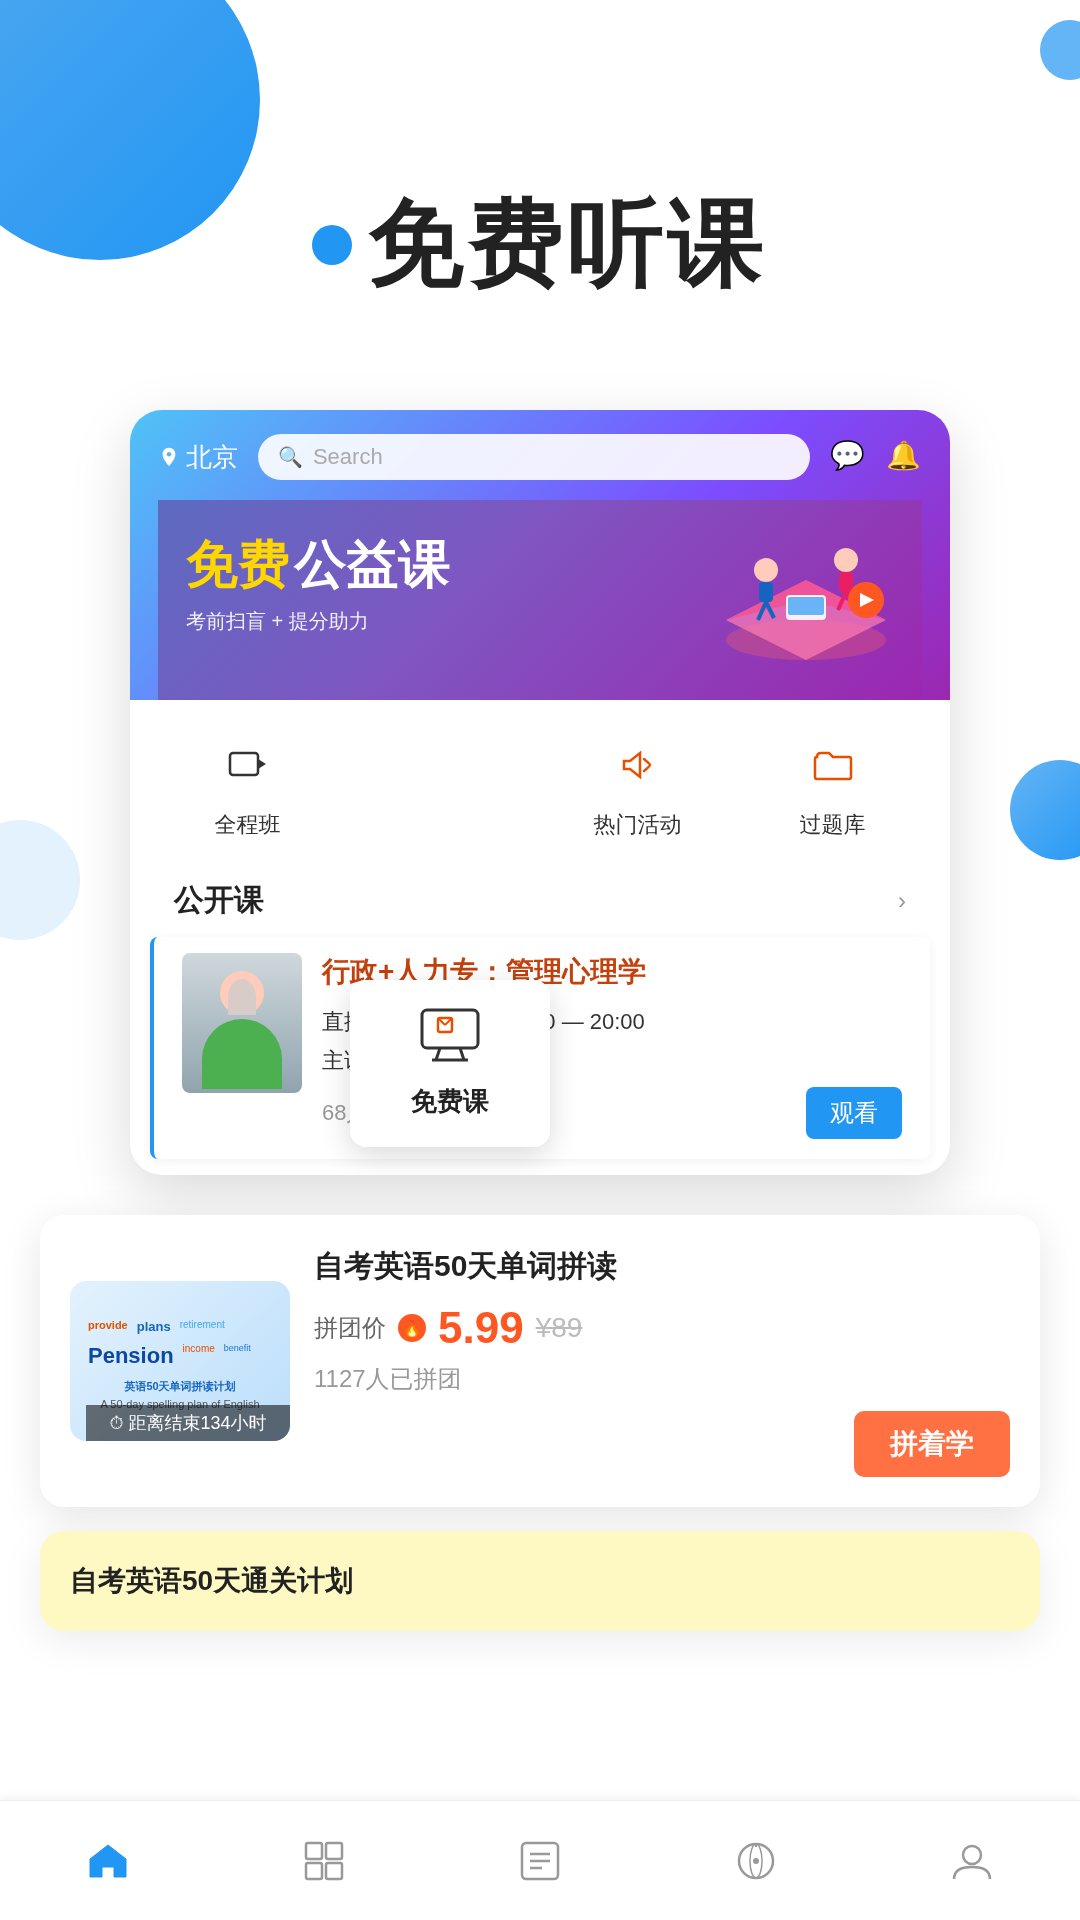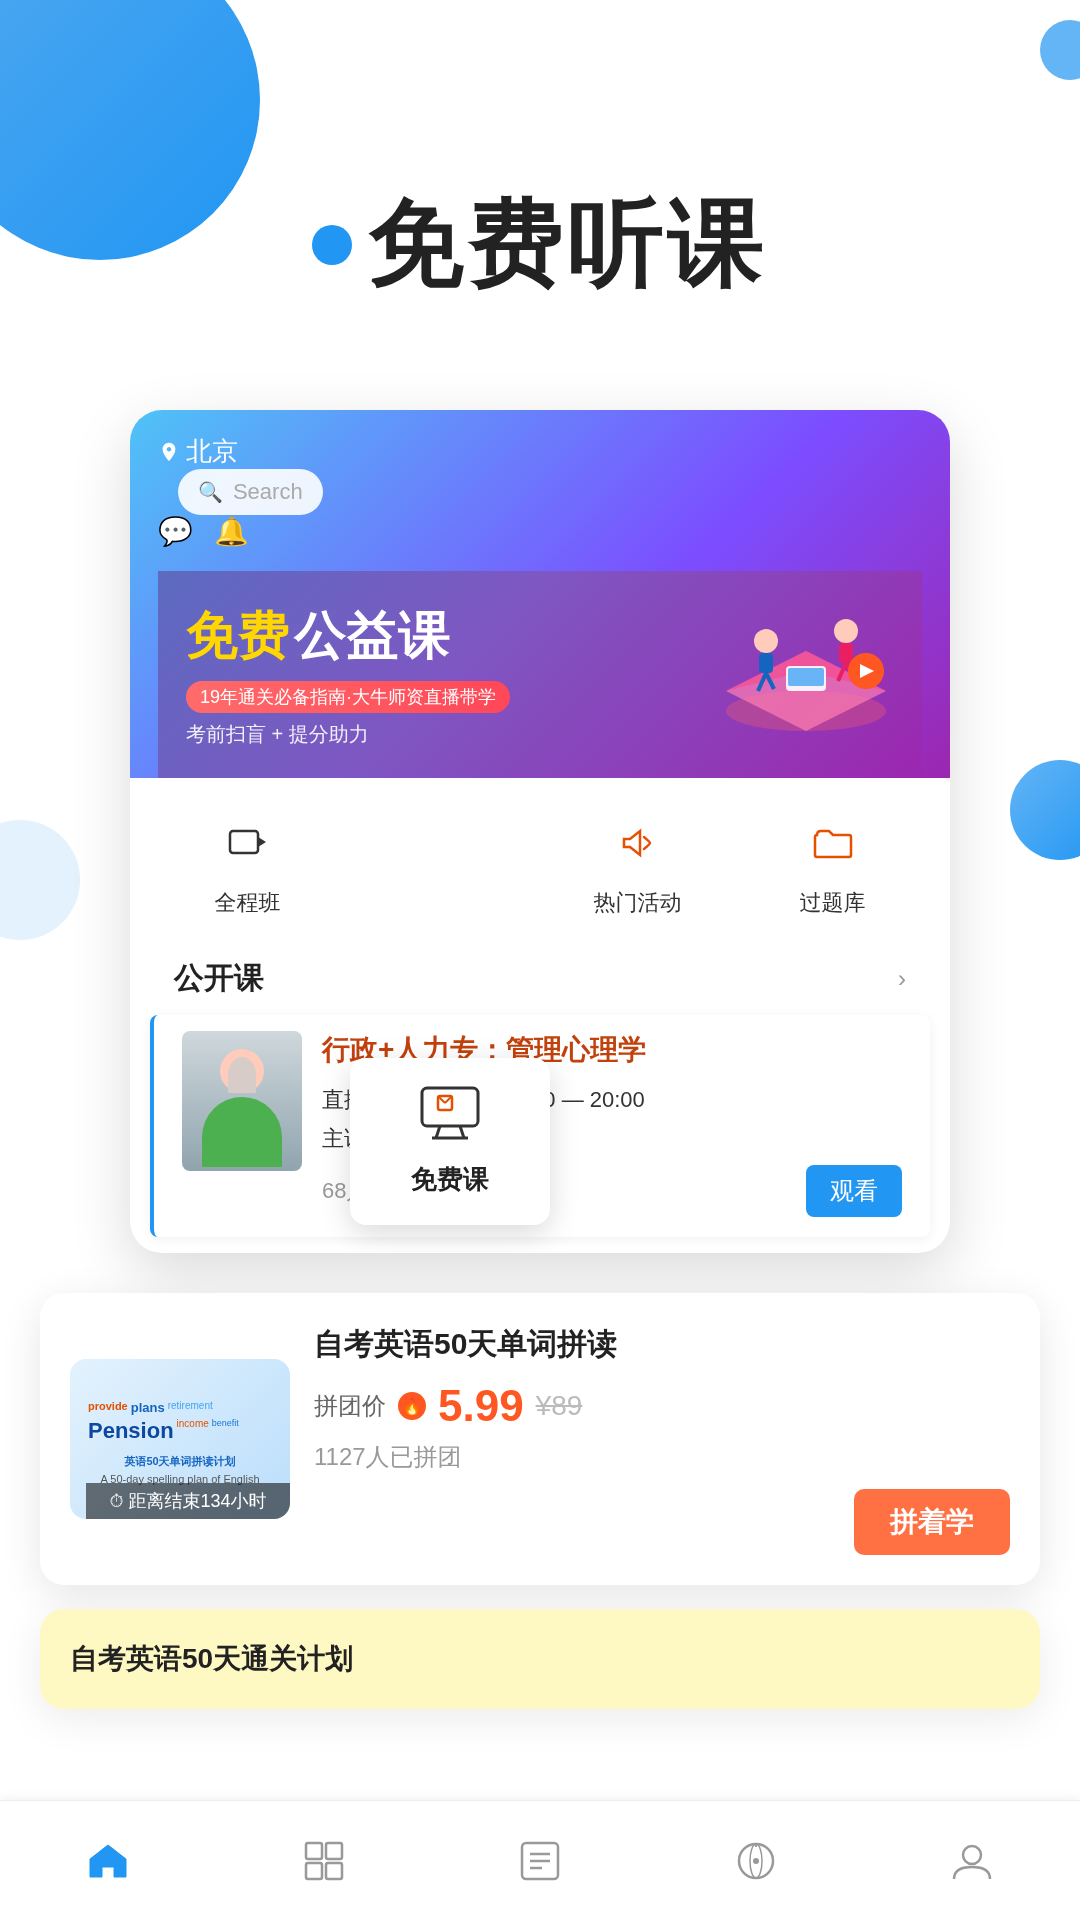--- a/index.html
+++ b/index.html
@@ -108,24 +108,23 @@
     }
 
     
     .app-header {
       background: linear-gradient(135deg, #4fc3f7 0%, #7c4dff 60%, #9c27b0 100%);
       padding: 24px 28px 0 28px;
       position: relative;
     }
     .app-header-top {
       display: flex;
-      align-items: flex-start;
+      align-items: center;
       justify-content: space-between;
       margin-bottom: 20px;
-      flex-direction: column;
     }
     .app-location {
       display: flex;
       align-items: center;
       gap: 6px;
       color: white;
       font-size: 26px;
     }
     .app-search-bar {
       flex: 1;
@@ -518,21 +517,20 @@
           <span class="header-icon">💬</span>
           <span class="header-icon">🔔</span>
         </div>
       </div>
 
       <div class="app-banner">
         <div>
           <span class="banner-text-main">免费</span>
           <span class="banner-text-sub">公益课</span>
         </div>
-        <div class="banner-tag">19年通关必备指南·大牛师资直播带学</div>
         <div class="banner-sub-text">考前扫盲 + 提分助力</div>
 
         
         <svg class="banner-svg" width="200" height="170" viewBox="0 0 200 170">
 
           <ellipse cx="100" cy="130" rx="80" ry="20" fill="rgba(255,100,100,0.3)"></ellipse>
 
           <polygon points="20,110 100,70 180,110 100,150" fill="#ff7eb3" opacity="0.7"></polygon>
           <polygon points="20,110 100,70 180,110 100,90" fill="#ff4081" opacity="0.5"></polygon>
 
@@ -643,21 +641,21 @@
     </div>
 
   </div>
 </div>
 
 <div class="product-section">
   <div class="product-card">
     <div class="product-thumb">
       <div class="product-thumb-bg">
 
-        <div style="display:flex;flex-wrap:wrap;gap:3px;padding:6px;align-content:flex-start;width:100%;margin-left:8px;">
+        <div style="display:flex;flex-wrap:wrap;gap:9px;padding:6px;align-content:flex-start;width:100%;margin-left:8px;">
           <span style="font-size:11px;color:#e65100;font-weight:bold;">provide</span>
           <span style="font-size:13px;color:#1565c0;font-weight:bold;">plans</span>
           <span style="font-size:10px;color:#42a5f5;">retirement</span>
           <span style="font-size:22px;color:#0d47a1;font-weight:900;">Pension</span>
           <span style="font-size:10px;color:#e65100;">income</span>
           <span style="font-size:9px;color:#1976d2;">benefit</span>
         </div>
         <div style="font-size:11px;font-weight:bold;color:#1565c0;text-align:center;padding:0 6px;">英语50天单词拼读计划</div>
         <div style="font-size:11px;color:#555;text-align:center;padding:0 6px;">A 50-day spelling plan of English</div>
       </div>

